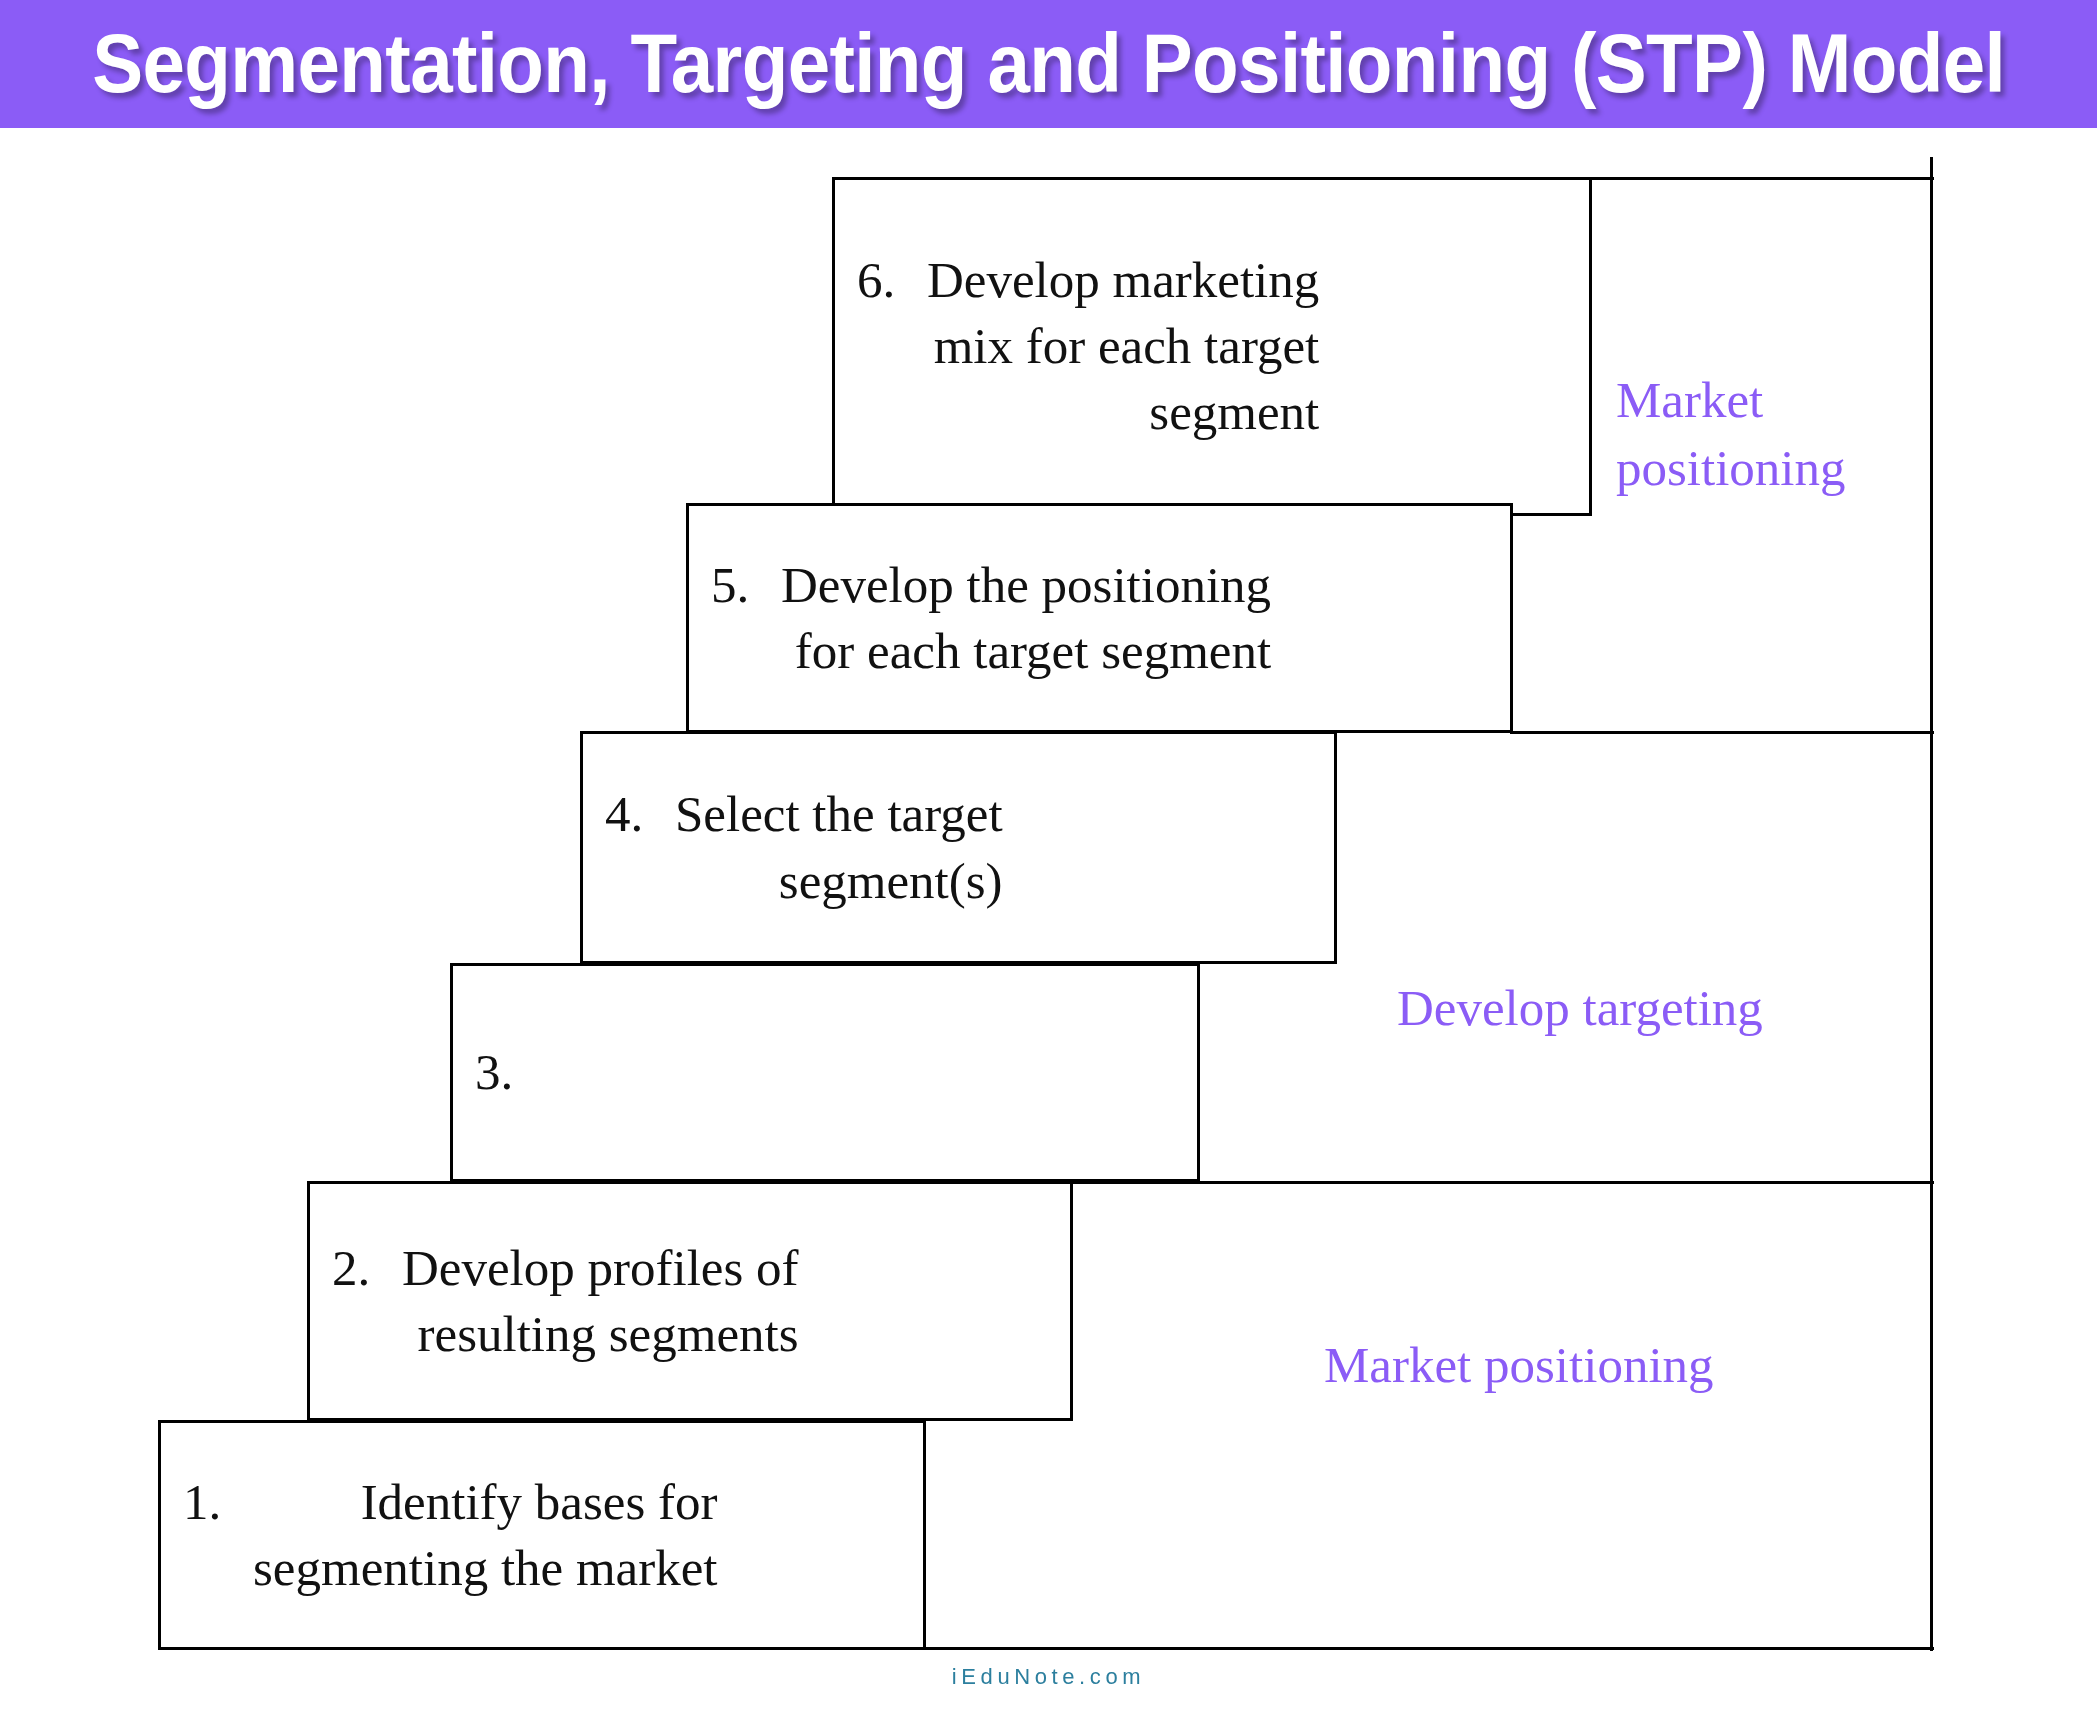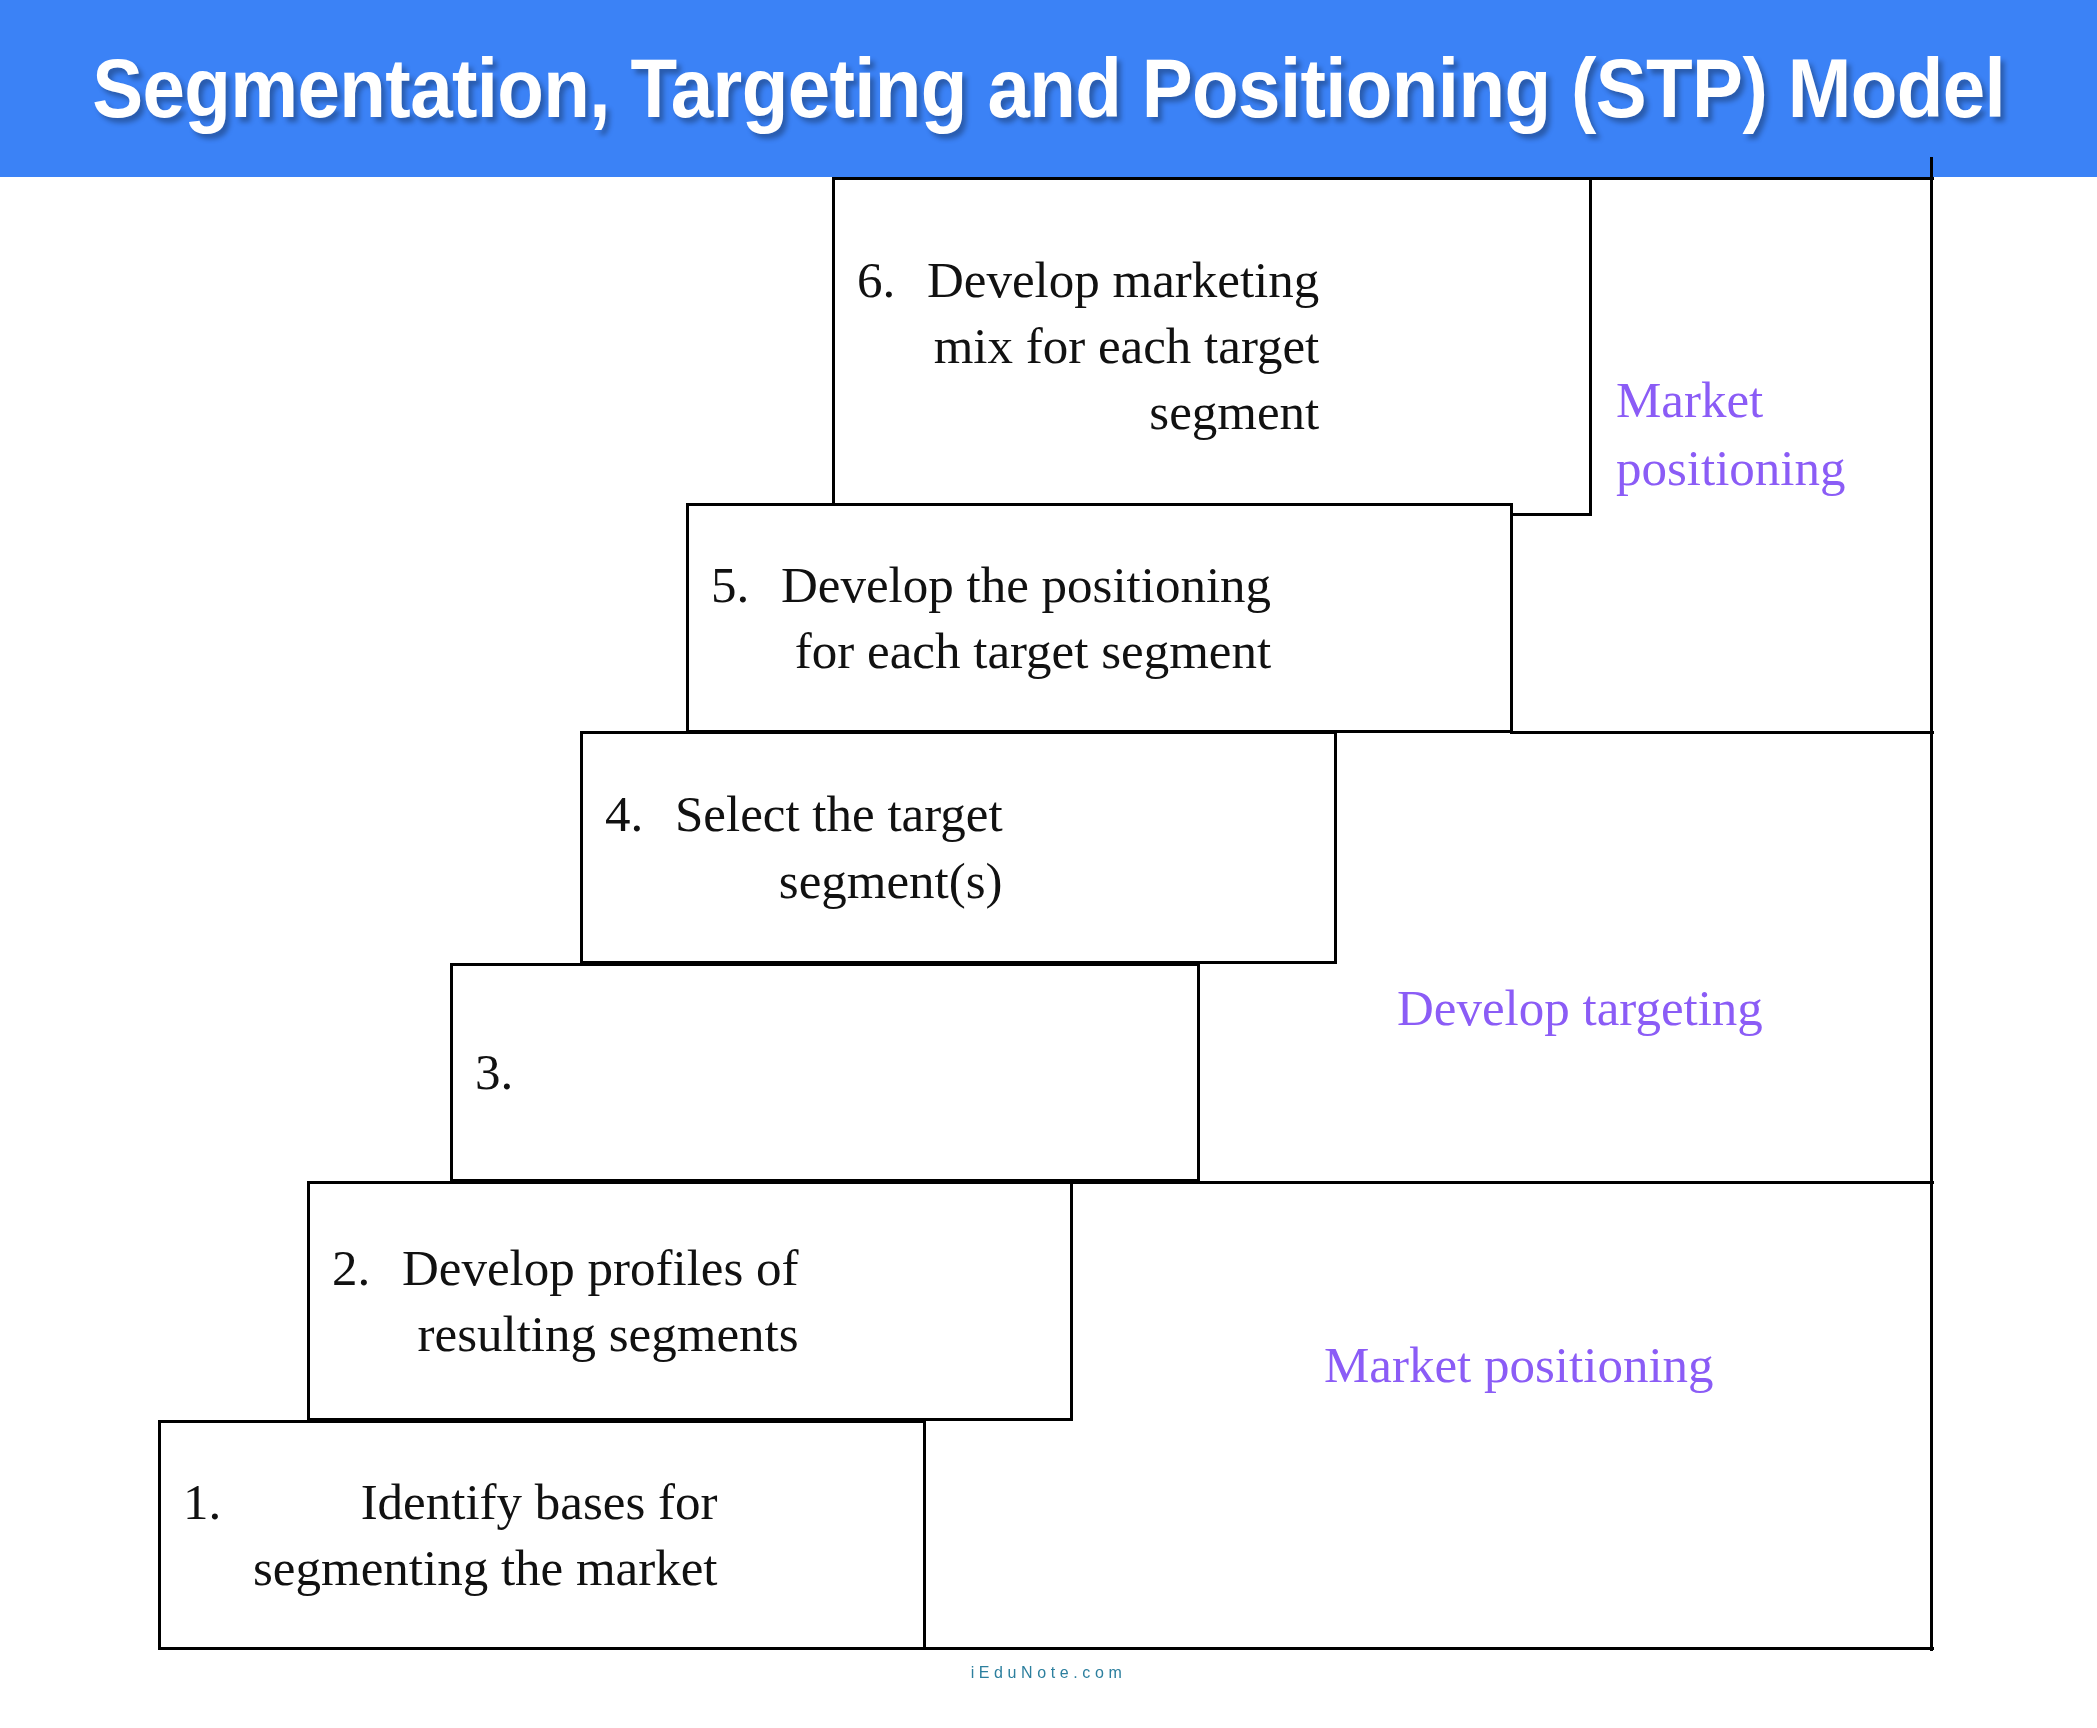--- a/index.html
+++ b/index.html
@@ -7,22 +7,22 @@
   body{
     width:2097px;height:1728px;
     background:#ffffff;
     font-family:"Liberation Serif", serif;
     overflow:hidden;
     position:relative;
   }
 
   
   #header-banner{
-    position:absolute; left:0; top:0; width:2097px; height:177px;
-    background:#3b82f6;
+    position:absolute; left:0; top:0; width:2097px; height:128px;
+    background:#8b5cf6;
     display:flex; align-items:center; justify-content:center;
   }
   #header-title{
     font-family:"Liberation Sans", sans-serif;
     font-weight:bold;
     font-size:83px;
     color:#ffffff;
     letter-spacing:-0.7px;
     white-space:nowrap;
     transform:scaleX(0.92);
@@ -75,21 +75,21 @@
     line-height:1.34;
     color:#8b5cf6;
     white-space:pre-line;
   }
 
   
   #footer-watermark{
     position:absolute; left:0; top:1664px; width:2097px;
     text-align:center;
     font-family:"Liberation Sans", sans-serif;
-    font-size:16px;
+    font-size:22px;
     letter-spacing:4.6px;
     color:#2c7f9e;
   }
 </style>
 </head>
 <body>
 
 <div id="header-banner">
   <div id="header-title">Segmentation, Targeting and Positioning (STP) Model</div>
 </div>

